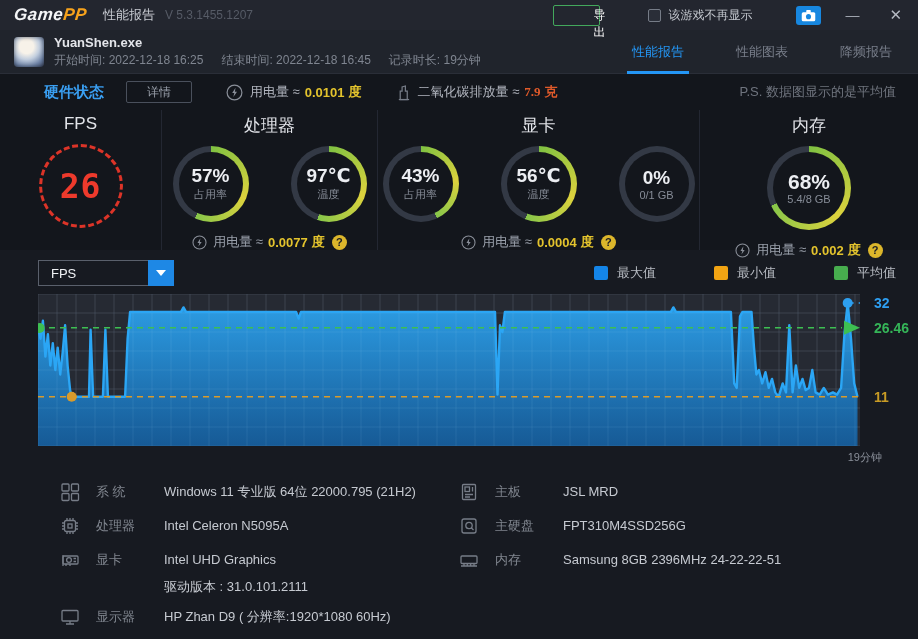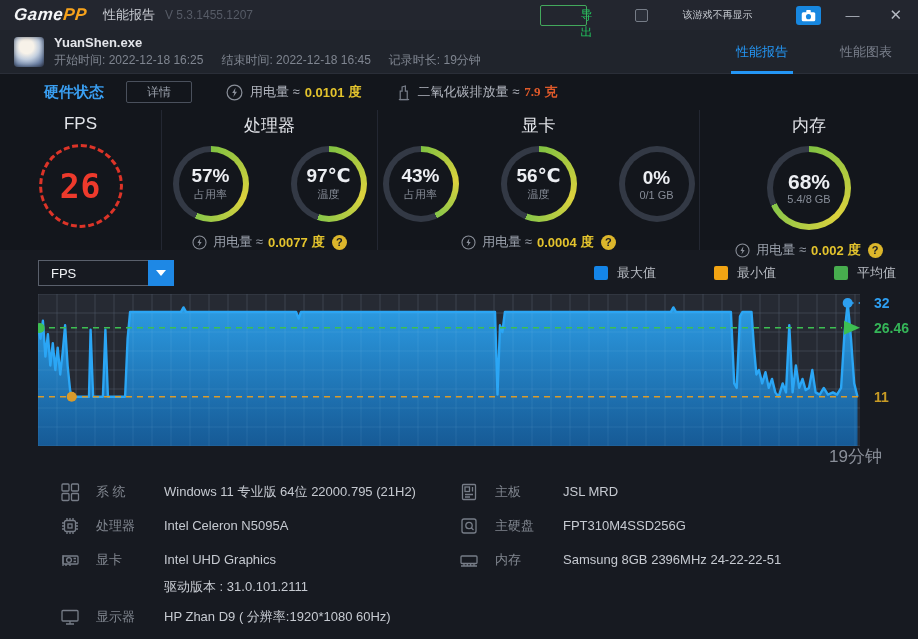--- a/index.html
+++ b/index.html
@@ -7,23 +7,23 @@
   .win{width:918px;height:639px;position:relative;background:#171a21;overflow:hidden;
        font-family:"Liberation Sans","DejaVu Sans",sans-serif;color:#c9ccd3;}
   
   .titlebar{height:30px;background:#23262f;display:flex;align-items:center;padding:0 10px 0 14px;}
   .logo{font-style:italic;font-weight:800;font-size:17px;letter-spacing:.5px;transform:skewX(-6deg);}
   .logo-game{color:#f4f5f7;}
   .logo-pp{color:#f6a21c;}
   .tb-title{margin-left:16px;font-size:13px;color:#c9ccd3;}
   .tb-version{margin-left:10px;font-size:12px;color:#565b66;}
   .tb-right{margin-left:auto;display:flex;align-items:center;}
-  .export-btn{background:transparent;border:1px solid #43a85c;color:#22c55e;font-size:12px;
+  .export-btn{background:transparent;border:1px solid #43a85c;color:#ffffff;font-size:12px;
       width:34px;height:21px;border-radius:2px;cursor:pointer;font-family:inherit;padding-left:39px;}
-  .hide-check{display:flex;align-items:center;margin-left:48px;font-size:10px;color:#c3c7ce;cursor:pointer;gap:27px;}
+  .hide-check{display:flex;align-items:center;margin-left:48px;font-size:12px;color:#c3c7ce;cursor:pointer;}
   .checkbox{width:13px;height:13px;border:1px solid #767c87;border-radius:2px;margin-right:7px;background:#2a2e38;}
   .cam-btn{margin-left:44px;width:25px;height:19px;background:#1787e0;border:none;border-radius:3px;
       display:flex;align-items:center;justify-content:center;cursor:pointer;padding:0;}
   .win-min,.win-close{background:transparent;border:none;color:#9ea3ad;font-size:14px;cursor:pointer;
       margin-left:18px;padding:2px 6px;font-family:inherit;}
   .win-close{font-size:15px;color:#b5bac3;}
   
   .header{height:44px;background:#20242c;display:flex;align-items:center;border-bottom:1px solid #2a2e38;}
   .game-icon{width:30px;height:30px;border-radius:4px;margin:0 10px 0 14px;
       background:radial-gradient(circle at 42% 32%,#f7f2e9 0 26%,#c2cede 48%,#6d82a6 75%,#3a4560 100%);
@@ -86,21 +86,21 @@
   .legend{margin-left:auto;display:flex;align-items:center;gap:58px;}
   .legend-item{display:flex;align-items:center;font-size:13px;color:#b9bdc4;cursor:pointer;}
   .legend-swatch{width:14px;height:14px;border-radius:2px;margin-right:9px;}
   .chart-wrap{position:relative;margin-left:38px;width:822px;height:152px;}
   .chart-plot{position:absolute;inset:0;background:#262a33;}
   .chart-plot svg{display:block;width:822px;height:152px;}
   .chart-label{position:absolute;left:836px;transform:translateY(-50%);font-size:14px;font-weight:bold;white-space:nowrap;}
   .lbl-max{color:#2e9ff2;}
   .lbl-avg{color:#35b558;}
   .lbl-min{color:#c89b25;}
-  .duration{height:22px;line-height:22px;text-align:right;padding-right:36px;font-size:17px;color:#8a8f99;}
+  .duration{height:22px;line-height:22px;text-align:right;padding-right:36px;font-size:11px;color:#8a8f99;}
   
   .sysinfo{display:grid;grid-template-columns:1fr 1fr;padding-top:14px;}
   .syscol{display:flex;flex-direction:column;}
   .syscol-left{padding-left:60px;}
   .sysrow{display:grid;grid-template-columns:36px 68px 1fr;align-items:start;margin-bottom:10px;min-height:20px;}
   .sys-icn{padding-top:0px;}
   .sys-label{font-size:13px;color:#80868f;line-height:20px;}
   .sys-value{font-size:13px;color:#c6cad1;line-height:20px;}
   .sys-extra{font-size:13px;color:#c6cad1;line-height:20px;margin-top:7px;}
   .icn{stroke:#777d88;fill:none;stroke-width:1.3;}
@@ -139,20 +139,21 @@
       <span class="app-name">YuanShen.exe</span>
       <div class="times">
         <span>开始时间: 2022-12-18 16:25</span>
         <span>结束时间: 2022-12-18 16:45</span>
         <span>记录时长: 19分钟</span>
       </div>
     </div>
     <div class="tabs">
       <div class="tab active">性能报告</div>
       <div class="tab">性能图表</div>
+      <div class="tab">降频报告</div>
     </div>
   </div>
 
   <div class="statusband">
 
     <div class="statusrow">
       <span class="hw-title">硬件状态</span>
       <button class="detail-btn">详情</button>
       <div class="srow-item">
         <svg width="17" height="17" viewBox="0 0 17 17">
@@ -165,20 +166,21 @@
       </div>
       <div class="srow-item">
         <svg width="15" height="17" viewBox="0 0 16 18">
           <path class="icn" d="M4.5 16.5 V7.5 h2 V3 l3.5 -1 V7.5 h2 v9 z"></path>
           <path class="icn" d="M3 16.5 h11"></path>
         </svg>
         <span>二氧化碳排放量 ≈</span>
         <span class="val-orange">7.9</span>
         <span class="unit-orange">克</span>
       </div>
+      <span class="ps-note">P.S. 数据图显示的是平均值</span>
     </div>
 
     <div class="metrics">
       <div class="mcol mcol-fps">
         <span class="mtitle">FPS</span>
         <div class="fps-circle">
           <span class="fps-value">26</span>
         </div>
       </div>
 

